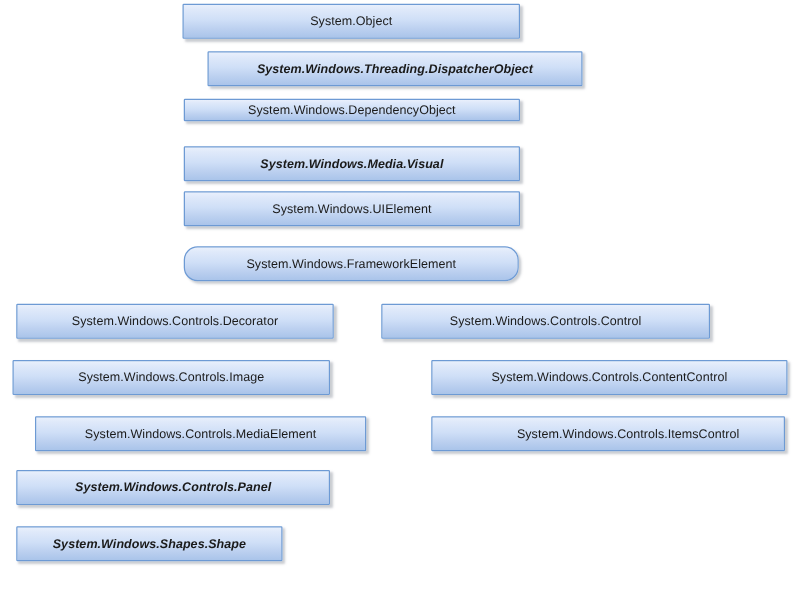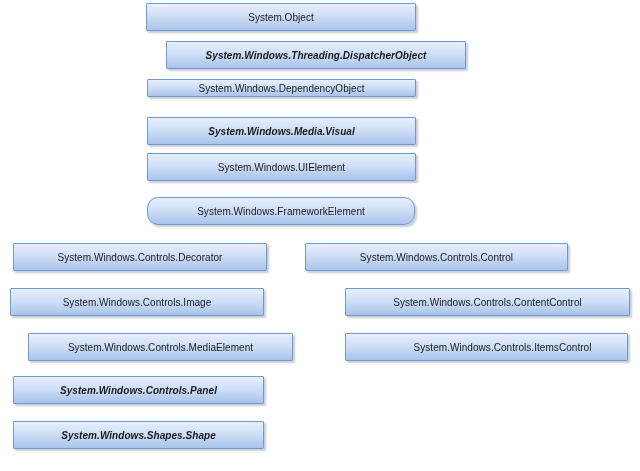--- a/index.html
+++ b/index.html
@@ -86,21 +86,21 @@
     </div>
     <div class="node" style="left: 10px; top: 288px; width: 254px; height: 28px;">
       <span class="node-label">System.Windows.Controls.Image</span>
     </div>
     <div class="node" style="left: 17px; top: 333px; width: 265px; height: 28px; margin-left: 11px;">
       <span class="node-label">System.Windows.Controls.MediaElement</span>
     </div>
     <div class="node italic" style="left: 13px; top: 376px; width: 251px; height: 28px;">
       <span class="node-label">System.Windows.Controls.Panel</span>
     </div>
-    <div class="node italic" style="left: 13px; top: 421px; width: 251px; height: 28px;">
+    <div class="node italic" style="left: 13px; top: 421px; width: 213px; height: 28px;">
       <span class="node-label">System.Windows.Shapes.Shape</span>
     </div>
     <div class="node" style="left: 305px; top: 243px; width: 263px; height: 28px;">
       <span class="node-label">System.Windows.Controls.Control</span>
     </div>
     <div class="node" style="left: 345px; top: 288px; width: 285px; height: 28px;">
       <span class="node-label">System.Windows.Controls.ContentControl</span>
     </div>
     <div class="node" style="left: 345px; top: 333px; width: 283px; height: 28px; padding-left: 36px;">
       <span class="node-label">System.Windows.Controls.ItemsControl</span>

